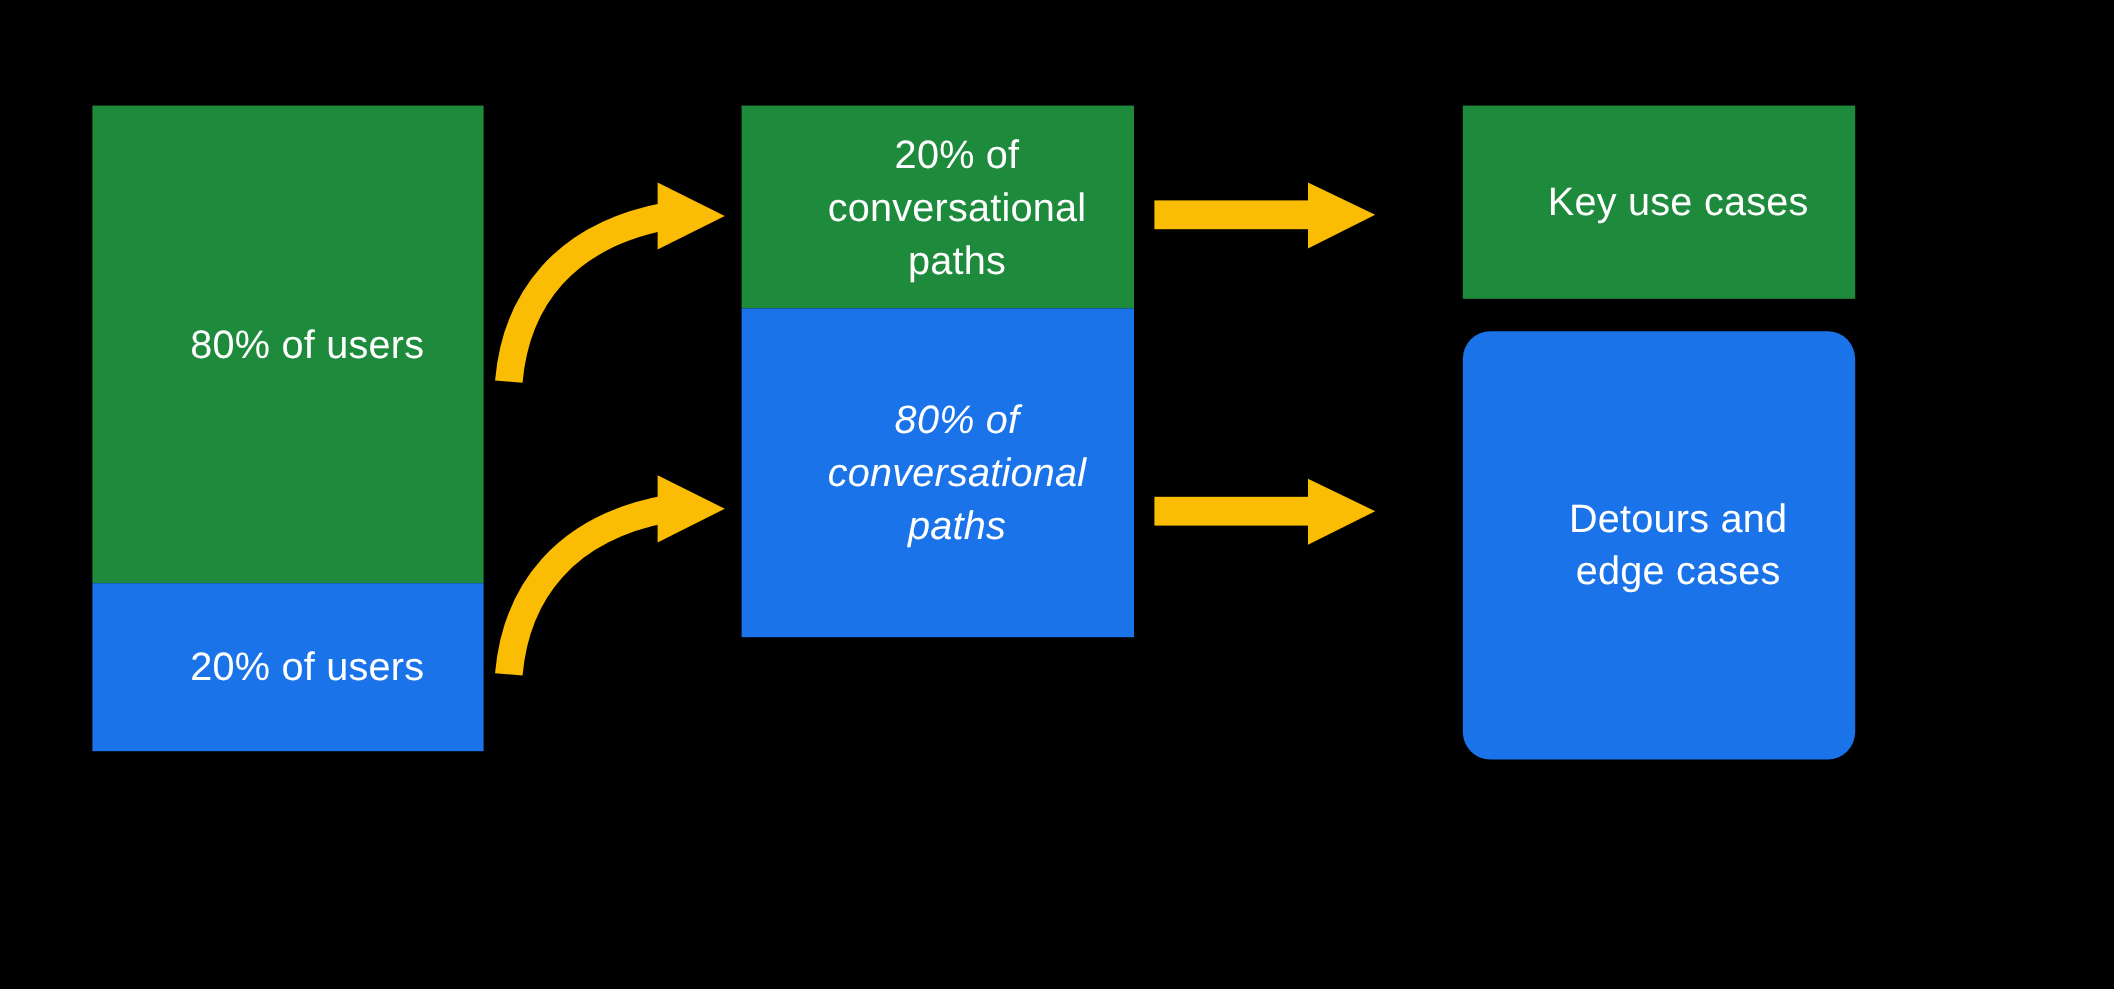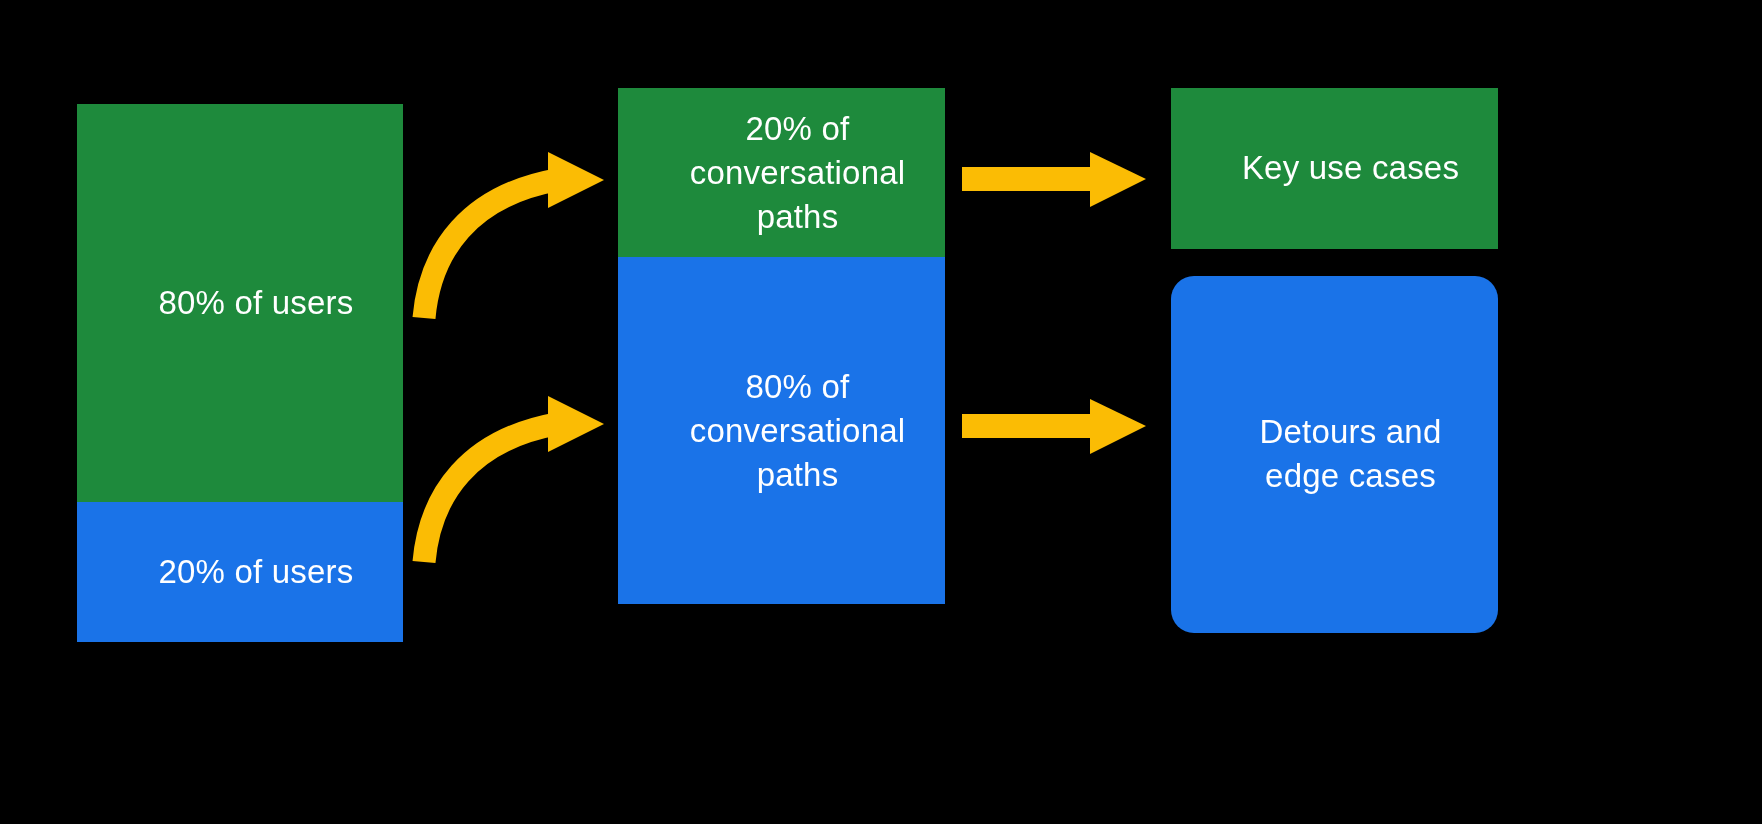--- a/index.html
+++ b/index.html
@@ -38,40 +38,40 @@
     letter-spacing: 0.2px;
     white-space: pre-line;
     padding: 0 10px;
   }
   .green { background: #1E8A3C; }
   .blue  { background: #1A73E8; }
 
   
   #col-users {
     left: 77px;
-    top: 104px;
+    top: 88px;
     width: 326px;
     height: 538px;
   }
   #col-users .seg-top { height: 420px; }
   #col-users .seg-bot { height: 148px; }
 
   
   #col-paths {
     left: 618px;
     top: 88px;
     width: 327px;
     height: 538px;
   }
   #col-paths .seg-top { height: 169px; }
-  #col-paths .seg-bot { height: 347px; }
+  #col-paths .seg-bot { height: 274px; font-style: italic; }
 
   
   #col-cases {
-    left: 1171px;
+    left: 1219px;
     top: 88px;
     width: 327px;
     height: 545px;
     gap: 27px;
   }
   #col-cases .seg-top { height: 169px; }
   #col-cases .seg-bot { height: 376px; border-radius: 23px; }
 
   .arrow-layer {
     position: absolute;

